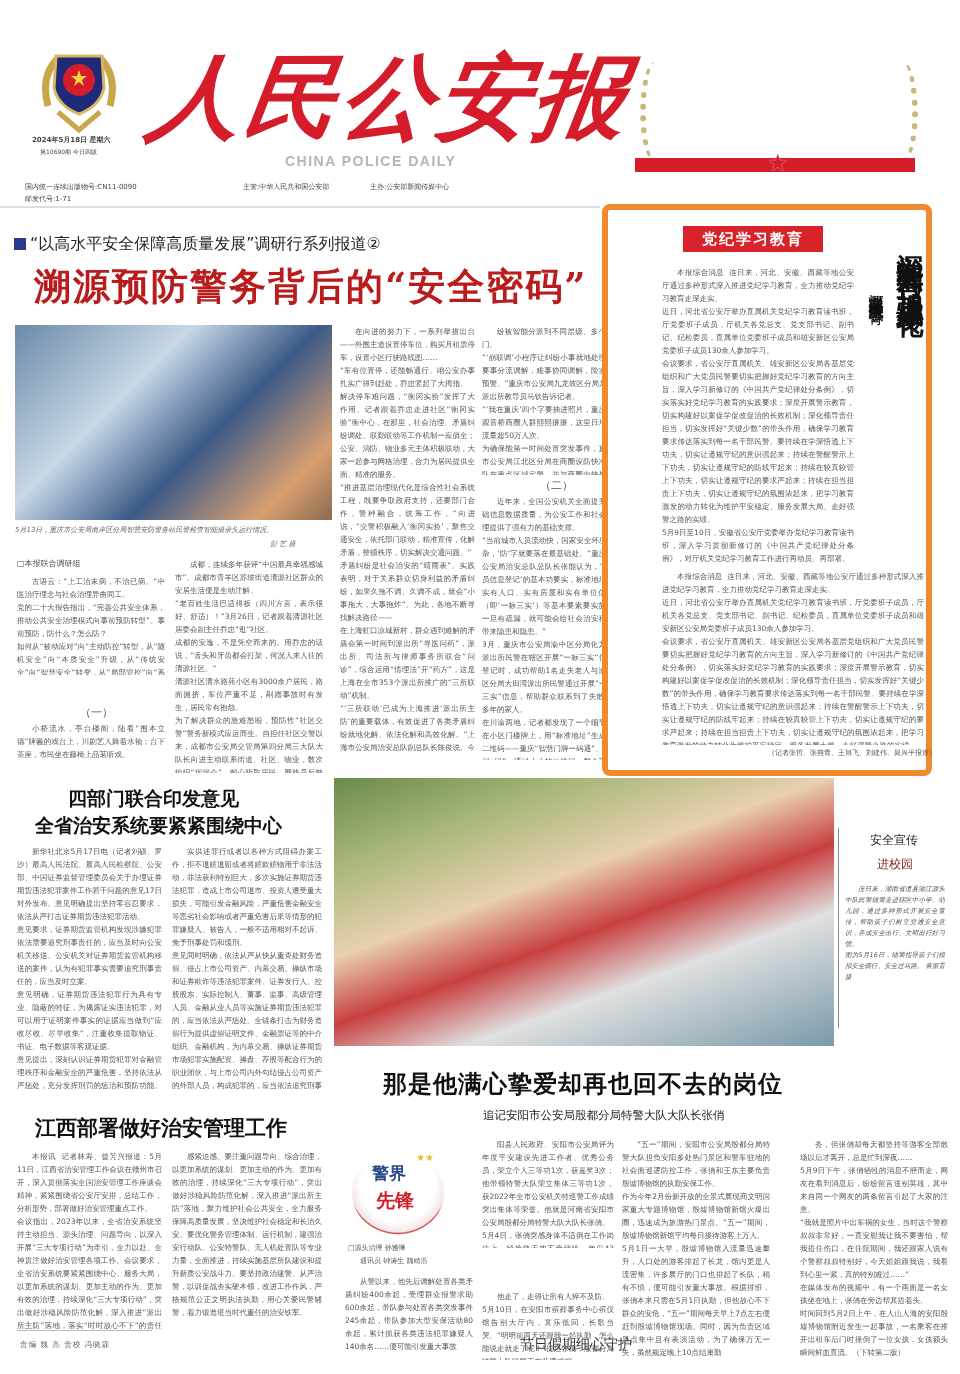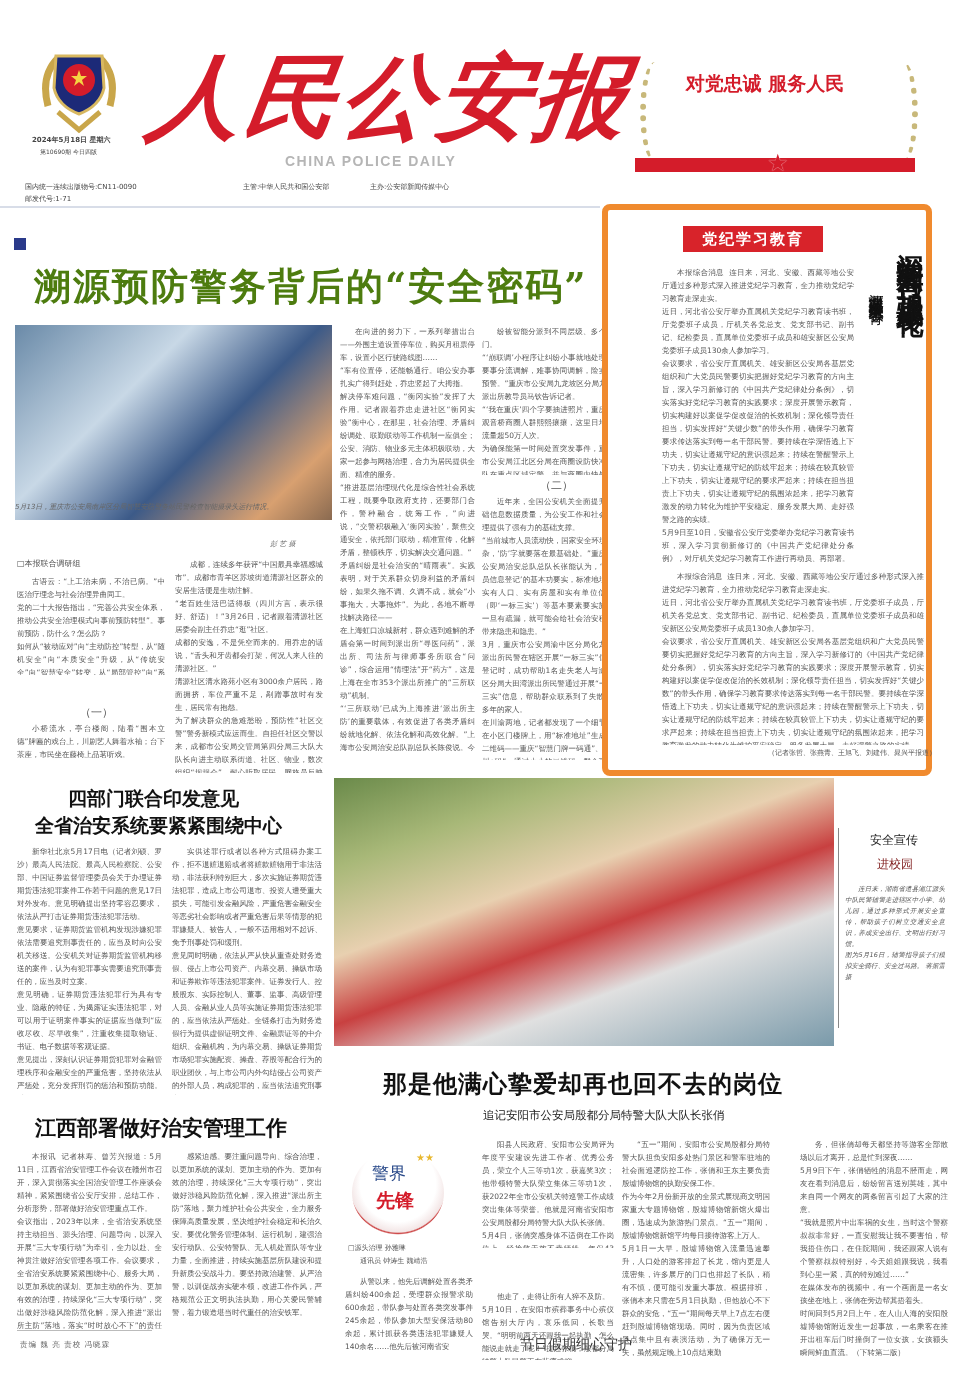--- a/index.html
+++ b/index.html
@@ -8,21 +8,21 @@
 .txt{font-size:7.5px;line-height:13px;color:#555;text-align:justify;text-indent:2em;white-space:pre-wrap}
 .masthead-title{font-family:"DejaVu Serif",serif;font-style:italic;font-weight:bold;color:#d41c2a;font-size:92px;letter-spacing:4px;left:150px;top:36px;transform:skewX(-8deg)}
 .en{left:285px;top:153px;font-family:"Liberation Sans",sans-serif;font-weight:bold;color:#b5b5b5;font-size:14px;letter-spacing:1.5px}
 .emblem{left:38px;top:46px;width:82px;width:82px;height:86px}
 .info{font-size:7px;color:#444;line-height:12px}
 .motto{left:640px;top:70px;width:250px;text-align:center;color:#d41c2a;font-weight:bold;font-size:19px;line-height:26px}
 .ribbon{left:635px;top:158px;width:280px;height:14px;background:#d41c2a}
 .divider{left:0;top:206px;width:600px;height:2px;background:#d8dde8}
 .kicker{left:14px;top:234px;font-size:16px;color:#222}
 .kicker .sq{display:inline-block;width:12px;height:12px;background:#2a3a8a;margin-right:4px;vertical-align:-1px}
-.headline{left:34px;top:262px;font-family:"DejaVu Serif",serif;font-weight:bold;font-size:37px;color:#4d7c0f;letter-spacing:2px}
+.headline{left:34px;top:262px;font-family:"DejaVu Serif",serif;font-weight:bold;font-size:37px;color:#b91c1c;letter-spacing:2px}
 .photo{background:linear-gradient(135deg,#6a8aa8 0%,#c8d8e6 35%,#3c5a88 60%,#d8a070 85%,#8a6a50 100%)}
 .photo2{background:linear-gradient(160deg,#6a8a4a 0%,#a8b878 20%,#e8d0b0 40%,#c84040 55%,#e0e0e0 70%,#7a9aaa 100%)}
 .caption{font-size:7px;color:#666;font-style:italic}
 .orange-box{left:602px;top:204px;width:330px;height:572px;border:6px solid #f08a2e;border-radius:8px;background:#fff}
 .section-tag{left:683px;top:226px;width:140px;height:26px;background:#d8232a;color:#fff;font-weight:bold;font-size:15px;text-align:center;line-height:26px;letter-spacing:2px}
 .vtitle{writing-mode:vertical-rl;font-family:"DejaVu Serif",serif;font-weight:bold;color:#111}
 .h2{font-family:"DejaVu Serif",serif;font-weight:bold;color:#111}
 .hr{background:#bbb;height:1px}
 </style>
 </head>
@@ -40,33 +40,32 @@
 <div class="abs masthead-title">人民公安报</div>
 <div class="abs en">CHINA POLICE DAILY</div>
 <div class="abs info" style="left:32px;top:134px;font-weight:bold">2024年5月18日  星期六</div>
 <div class="abs info" style="left:40px;top:146px;font-size:6px">第10690期    今日四版</div>
 <div class="abs info" style="left:25px;top:181px">国内统一连续出版物号:CN11-0090</div>
 <div class="abs info" style="left:25px;top:193px">邮发代号:1-71</div>
 <div class="abs info" style="left:243px;top:181px">主管:中华人民共和国公安部</div>
 <div class="abs info" style="left:370px;top:181px">主办:公安部新闻传媒中心</div>
 
 <div class="abs motto">
-  <div>对党忠诚  服务人民</div>
 </div>
 <div class="abs" style="left:640px;top:62px;width:30px;height:100px;border-left:6px dotted #c8b87a;border-radius:60% 0 0 60%"></div>
 <div class="abs" style="left:888px;top:62px;width:30px;height:100px;border-right:6px dotted #c8b87a;border-radius:0 60% 60% 0"></div>
 <div class="abs ribbon"></div>
 <div class="abs" style="left:767px;top:151px;color:#d41c2a;font-size:24px;line-height:24px;text-shadow:0 0 1px #fff">★</div>
 <div class="abs divider"></div>
 
-<div class="abs kicker"><span class="sq"></span></div>
+<div class="abs kicker"><span class="sq"></span><span>“以高水平安全保障高质量发展”调研行系列报道②</span></div>
 <div class="abs headline">溯源预防警务背后的“安全密码”</div>
 
 <div class="abs photo" style="left:15px;top:325px;width:317px;height:195px"></div>
-<div class="abs caption" style="left:15px;top:502px;width:317px">5月13日，重庆市公安局南岸区分局智慧安防警务站民警检查智能摄录头运行情况。</div>
+<div class="abs caption" style="left:15px;top:525px;width:317px">5月13日，重庆市公安局南岸区分局智慧安防警务站民警检查智能摄录头运行情况。</div>
 <div class="abs caption" style="left:270px;top:539px">彭 艺 摄</div>
 
 <div class="abs" style="left:17px;top:558px;font-size:8px;color:#555">□本报联合调研组</div>
 <div class="abs txt" style="left:17px;top:575px;width:148px;height:100px;overflow:hidden">古语云：“上工治未病，不治已病。”中医治疗理念与社会治理异曲同工。
 党的二十大报告指出，“完善公共安全体系，推动公共安全治理模式向事前预防转型”。事前预防，防什么？怎么防？
 如何从“被动应对”向“主动防控”转型，从“随机安全”向“本质安全”升级，从“传统安全”向“智慧安全”转变，从“局部管控”向“系统治理”突破？
 ……
 记者一路调研，一路发现，一路思考。</div>
 <div class="abs" style="left:80px;top:705px;font-size:11px;color:#555">（一）</div>
 <div class="abs txt" style="left:17px;top:722px;width:148px;height:40px;overflow:hidden">小桥流水，亭台楼阁，陆看“围本立德”牌匾的戏台上，川剧艺人舞着水袖；台下茶座，市民坐在藤椅上品茗听戏。</div>
@@ -126,27 +125,27 @@
 <div class="abs" style="left:838px;top:828px;width:2px;height:200px;border-left:1px solid #888"></div>
 <div class="abs" style="left:870px;top:832px;font-size:12px;color:#222">安全宣传</div>
 <div class="abs" style="left:877px;top:856px;font-size:12px;color:#7f1d1d">进校园</div>
 <div class="abs txt" style="left:845px;top:884px;width:100px;height:130px;overflow:hidden;font-size:6.5px;line-height:11px;font-style:italic">连日来，湖南省道县湘江源头中队民警辅警走进辖区中小学、幼儿园，通过多种形式开展安全宣传，帮助孩子们树立交通安全意识，养成安全出行、文明出行好习惯。
 图为5月16日，辅警指导孩子们模拟安全骑行、安全过马路。 蒋振雷 摄</div>
 
 <div class="abs h2" style="left:383px;top:1068px;font-size:24px;letter-spacing:1px">那是他满心挚爱却再也回不去的岗位</div>
 <div class="abs" style="left:483px;top:1108px;font-size:11.5px;color:#222">追记安阳市公安局殷都分局特警大队大队长张俏</div>
 
 <div class="abs" style="left:352px;top:1150px;width:92px;height:85px;border-radius:50%;background:radial-gradient(circle at 50% 40%,#fff 55%,#f3e6e6 70%,#c44 72%,#fff 74%)">
-  <div style="position:absolute;left:20px;top:12px;font-size:17px;font-weight:normal;color:#2a4a8a;font-family:'DejaVu Serif',serif">警界</div>
+  <div style="position:absolute;left:20px;top:12px;font-size:17px;font-weight:bold;color:#2a4a8a;font-family:'DejaVu Serif',serif">警界</div>
   <div style="position:absolute;left:24px;top:38px;font-size:19px;font-weight:bold;color:#d41c2a;font-family:'DejaVu Serif',serif">先锋</div>
   <div style="position:absolute;left:64px;top:2px;color:#e8b830;font-size:10px">★★</div>
 </div>
 <div class="abs" style="left:348px;top:1243px;font-size:7px;color:#555">□源头治理  孙雅琳</div>
 <div class="abs" style="left:360px;top:1256px;font-size:7px;color:#555">通讯员  钟涛生  魏靖浩</div>
-<div class="abs txt" style="left:345px;top:1275px;width:128px;height:75px;overflow:hidden">从警以来，他先后调解处置各类矛盾纠纷400余起，受理群众报警求助600余起，带队参与处置各类突发事件245余起，带队参加大型安保活动80余起，累计抓获各类违法犯罪嫌疑人140余名……他先后被河南省安</div>
+<div class="abs txt" style="left:345px;top:1275px;width:128px;height:75px;overflow:hidden">从警以来，他先后调解处置各类矛盾纠纷400余起，受理群众报警求助600余起，带队参与处置各类突发事件245余起，带队参加大型安保活动80余起，累计抓获各类违法犯罪嫌疑人140余名……便可能引发重大事故</div>
 <div class="abs txt" style="left:482px;top:1138px;width:132px;height:110px;overflow:hidden">阳县人民政府、安阳市公安局评为年度平安建设先进工作者、优秀公务员，荣立个人三等功1次，获嘉奖3次；他带领特警大队荣立集体三等功1次，获2022年全市公安机关特巡警工作成绩突出集体等荣誉。他就是河南省安阳市公安局殷都分局特警大队大队长张俏。
 5月4日，张俏突感身体不适倒在工作岗位上，经抢救无效不幸牺牲，年仅43岁。</div>
 <div class="abs" style="left:520px;top:1336px;font-size:14px;color:#333">节日假期细心守护</div>
 <div class="abs txt" style="left:482px;top:1290px;width:132px;height:70px;overflow:hidden">他走了，走得让所有人猝不及防。
 5月10日，在安阳市殡葬事务中心殡仪馆告别大厅内，哀乐低回，长歌当哭。“明明前两天还跟我一起执勤，怎么能说走就走了呢！”提起张俏，殷都分局特警大队民警王东悲痛难抑。</div>
 <div class="abs txt" style="left:622px;top:1138px;width:148px;height:225px;overflow:hidden">“五一”期间，安阳市公安局殷都分局特警大队担负安阳多处热门景区和警车驻地的社会面巡逻防控工作，张俏和王东主要负责殷墟博物馆的执勤安保工作。
 作为今年2月份新开放的全景式展现商文明国家重大专题博物馆，殷墟博物馆新馆火爆出圈，迅速成为旅游热门景点。“五一”期间，殷墟博物馆新馆平均每日接待游客上万人。
 5月1日一大早，殷墟博物馆入流量迅速攀升，人口处的游客排起了长龙，馆内更是人流密集，许多展厅的门口也排起了长队，稍有不慎，便可能引发重大事故。根据排班，张俏本来只需在5月1日执勤，但他放心不下群众的安危，“五一”期间每天早上7点左右便赶到殷墟博物馆现场。同时，因为负责区域景点集中且有表演活动，为了确保万无一失，虽然规定晚上10点结束勤</div>
 <div class="abs txt" style="left:800px;top:1138px;width:148px;height:225px;overflow:hidden">务，但张俏却每天都坚持等游客全部散场以后才离开，总是忙到深夜……
 5月9日下午，张俏牺牲的消息不胫而走，网友在看到消息后，纷纷留言送别英雄，其中来自同一个网友的两条留言引起了大家的注意。

